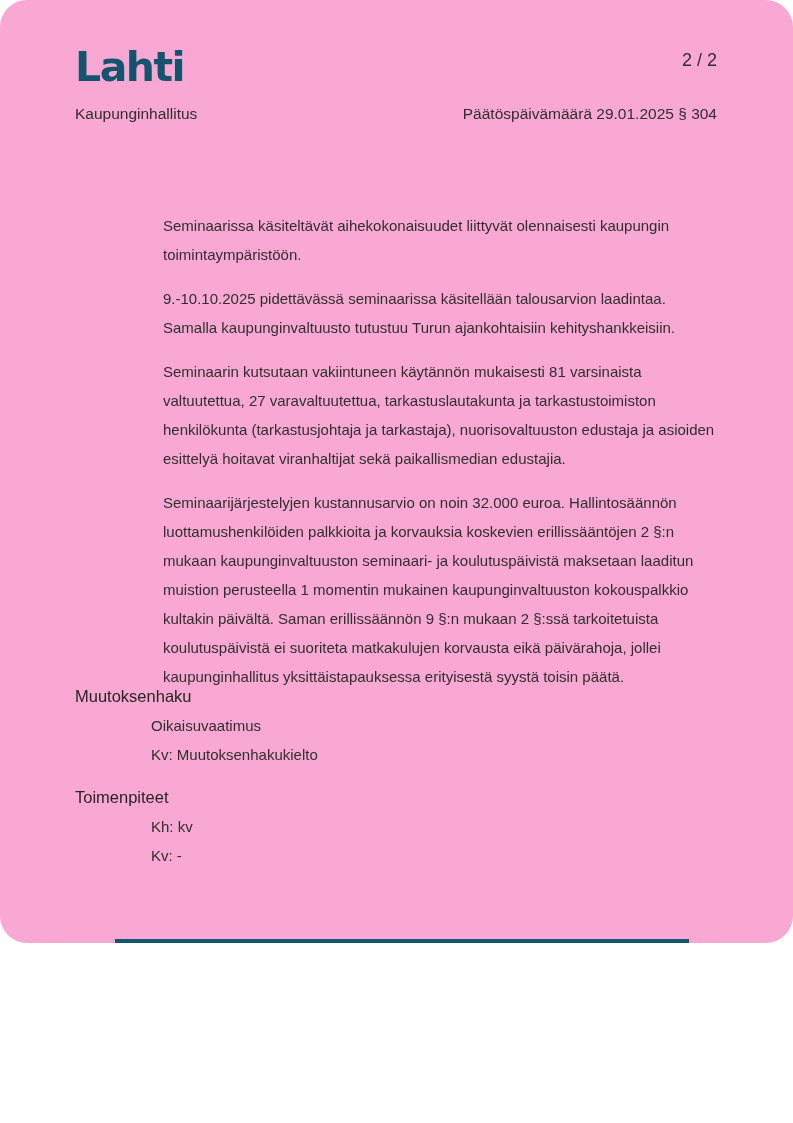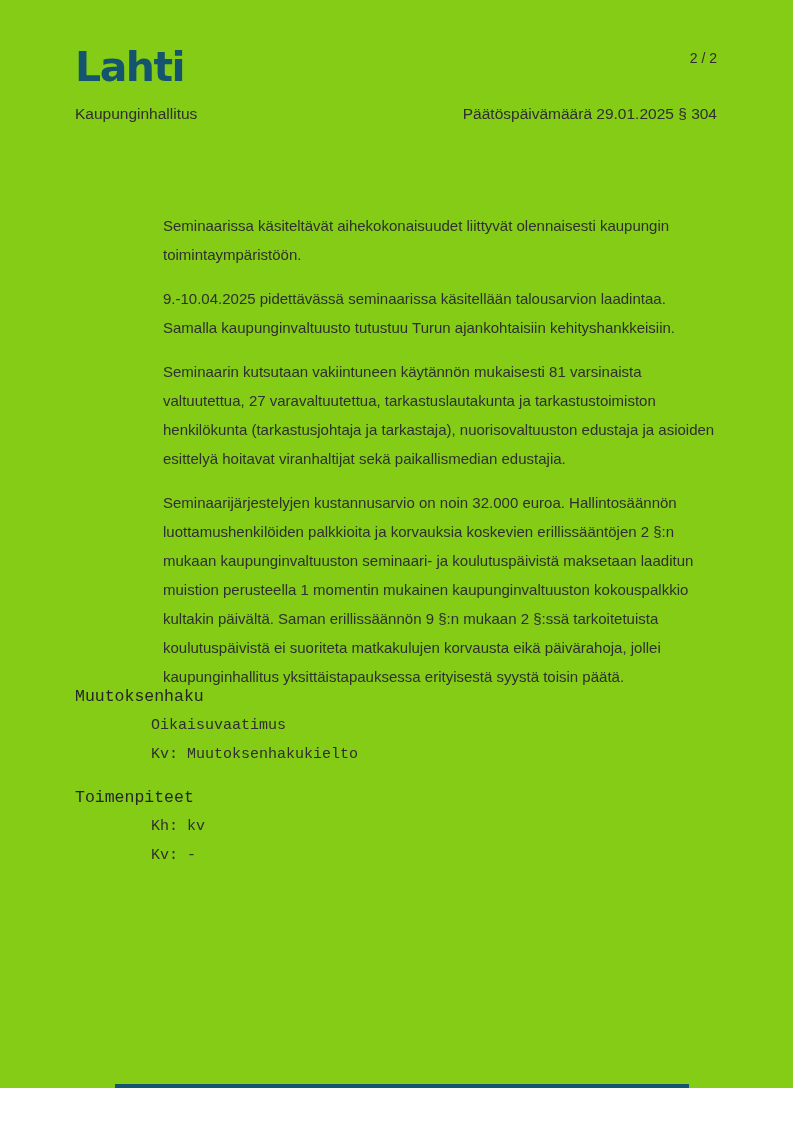--- a/index.html
+++ b/index.html
@@ -3,46 +3,47 @@
 <meta charset="utf-8">
 <style>
   * { box-sizing: border-box; }
   html, body {
     margin: 0; padding: 0;
     background: #ffffff;
   }
   .page {
     position: relative;
     width: 793px;
-    height: 1088px;
-    background: #84cc16;
+    height: 943px;
+    background: #f9a8d4;
     font-family: "Liberation Sans", sans-serif;
     color: #2f2f2f;
     overflow: hidden;
+    border-radius: 27px;
   }
   .top-row {
     position: absolute;
     top: 44px;
     left: 75px;
     right: 76px;
     display: flex;
     justify-content: space-between;
     align-items: flex-start;
   }
   .logo {
     font-family: "DejaVu Sans", sans-serif;
     font-weight: 700;
     font-size: 41px;
     line-height: 46px;
     letter-spacing: -1.5px;
     color: #14546E;
   }
   .page-number {
     margin-top: 6px;
-    font-size: 14px;
+    font-size: 18px;
     color: #2f2f2f;
   }
   .header-row {
     position: absolute;
     top: 105px;
     left: 75px;
     right: 76px;
     display: flex;
     justify-content: space-between;
     font-size: 15.5px;
@@ -59,21 +60,20 @@
   .doc-body p {
     margin: 0 0 15px 0;
     font-size: 15px;
     line-height: 29px;
   }
   .sections {
     position: absolute;
     top: 668px;
     left: 75px;
     right: 92px;
-    font-family: Liberation Mono, monospace;
   }
   .section-heading {
     margin: 14px 0 0 0;
     font-size: 16.5px;
     font-weight: 400;
     line-height: 29px;
     color: #262626;
   }
   .section-item {
     margin: 0 0 0 76px;
@@ -99,21 +99,21 @@
     <div class="page-number">2 / 2</div>
   </div>
 
   <div class="header-row">
     <div>Kaupunginhallitus</div>
     <div>Päätöspäivämäärä 29.01.2025 § 304</div>
   </div>
 
   <div class="doc-body">
     <p>Seminaarissa käsiteltävät aihekokonaisuudet liittyvät olennaisesti kaupungin toimintaympäristöön.</p>
-    <p>9.-10.04.2025 pidettävässä seminaarissa käsitellään talousarvion laadintaa. Samalla kaupunginvaltuusto tutustuu Turun ajankohtaisiin kehityshankkeisiin.</p>
+    <p>9.-10.10.2025 pidettävässä seminaarissa käsitellään talousarvion laadintaa. Samalla kaupunginvaltuusto tutustuu Turun ajankohtaisiin kehityshankkeisiin.</p>
     <p>Seminaarin kutsutaan vakiintuneen käytännön mukaisesti 81 varsinaista valtuutettua, 27 varavaltuutettua, tarkastuslautakunta ja tarkastustoimiston henkilökunta (tarkastusjohtaja ja tarkastaja), nuorisovaltuuston edustaja ja asioiden esittelyä hoitavat viranhaltijat sekä paikallismedian edustajia.</p>
     <p>Seminaarijärjestelyjen kustannusarvio on noin 32.000 euroa. Hallintosäännön luottamushenkilöiden palkkioita ja korvauksia koskevien erillissääntöjen 2 §:n mukaan kaupunginvaltuuston seminaari- ja koulutuspäivistä maksetaan laaditun muistion perusteella 1 momentin mukainen kaupunginvaltuuston kokouspalkkio kultakin päivältä. Saman erillissäännön 9 §:n mukaan 2 §:ssä tarkoitetuista koulutuspäivistä ei suoriteta matkakulujen korvausta eikä päivärahoja, jollei kaupunginhallitus yksittäistapauksessa erityisestä syystä toisin päätä.</p>
   </div>
 
   <div class="sections">
     <h2 class="section-heading">Muutoksenhaku</h2>
     <p class="section-item">Oikaisuvaatimus</p>
     <p class="section-item">Kv: Muutoksenhakukielto</p>
 
     <h2 class="section-heading">Toimenpiteet</h2>

